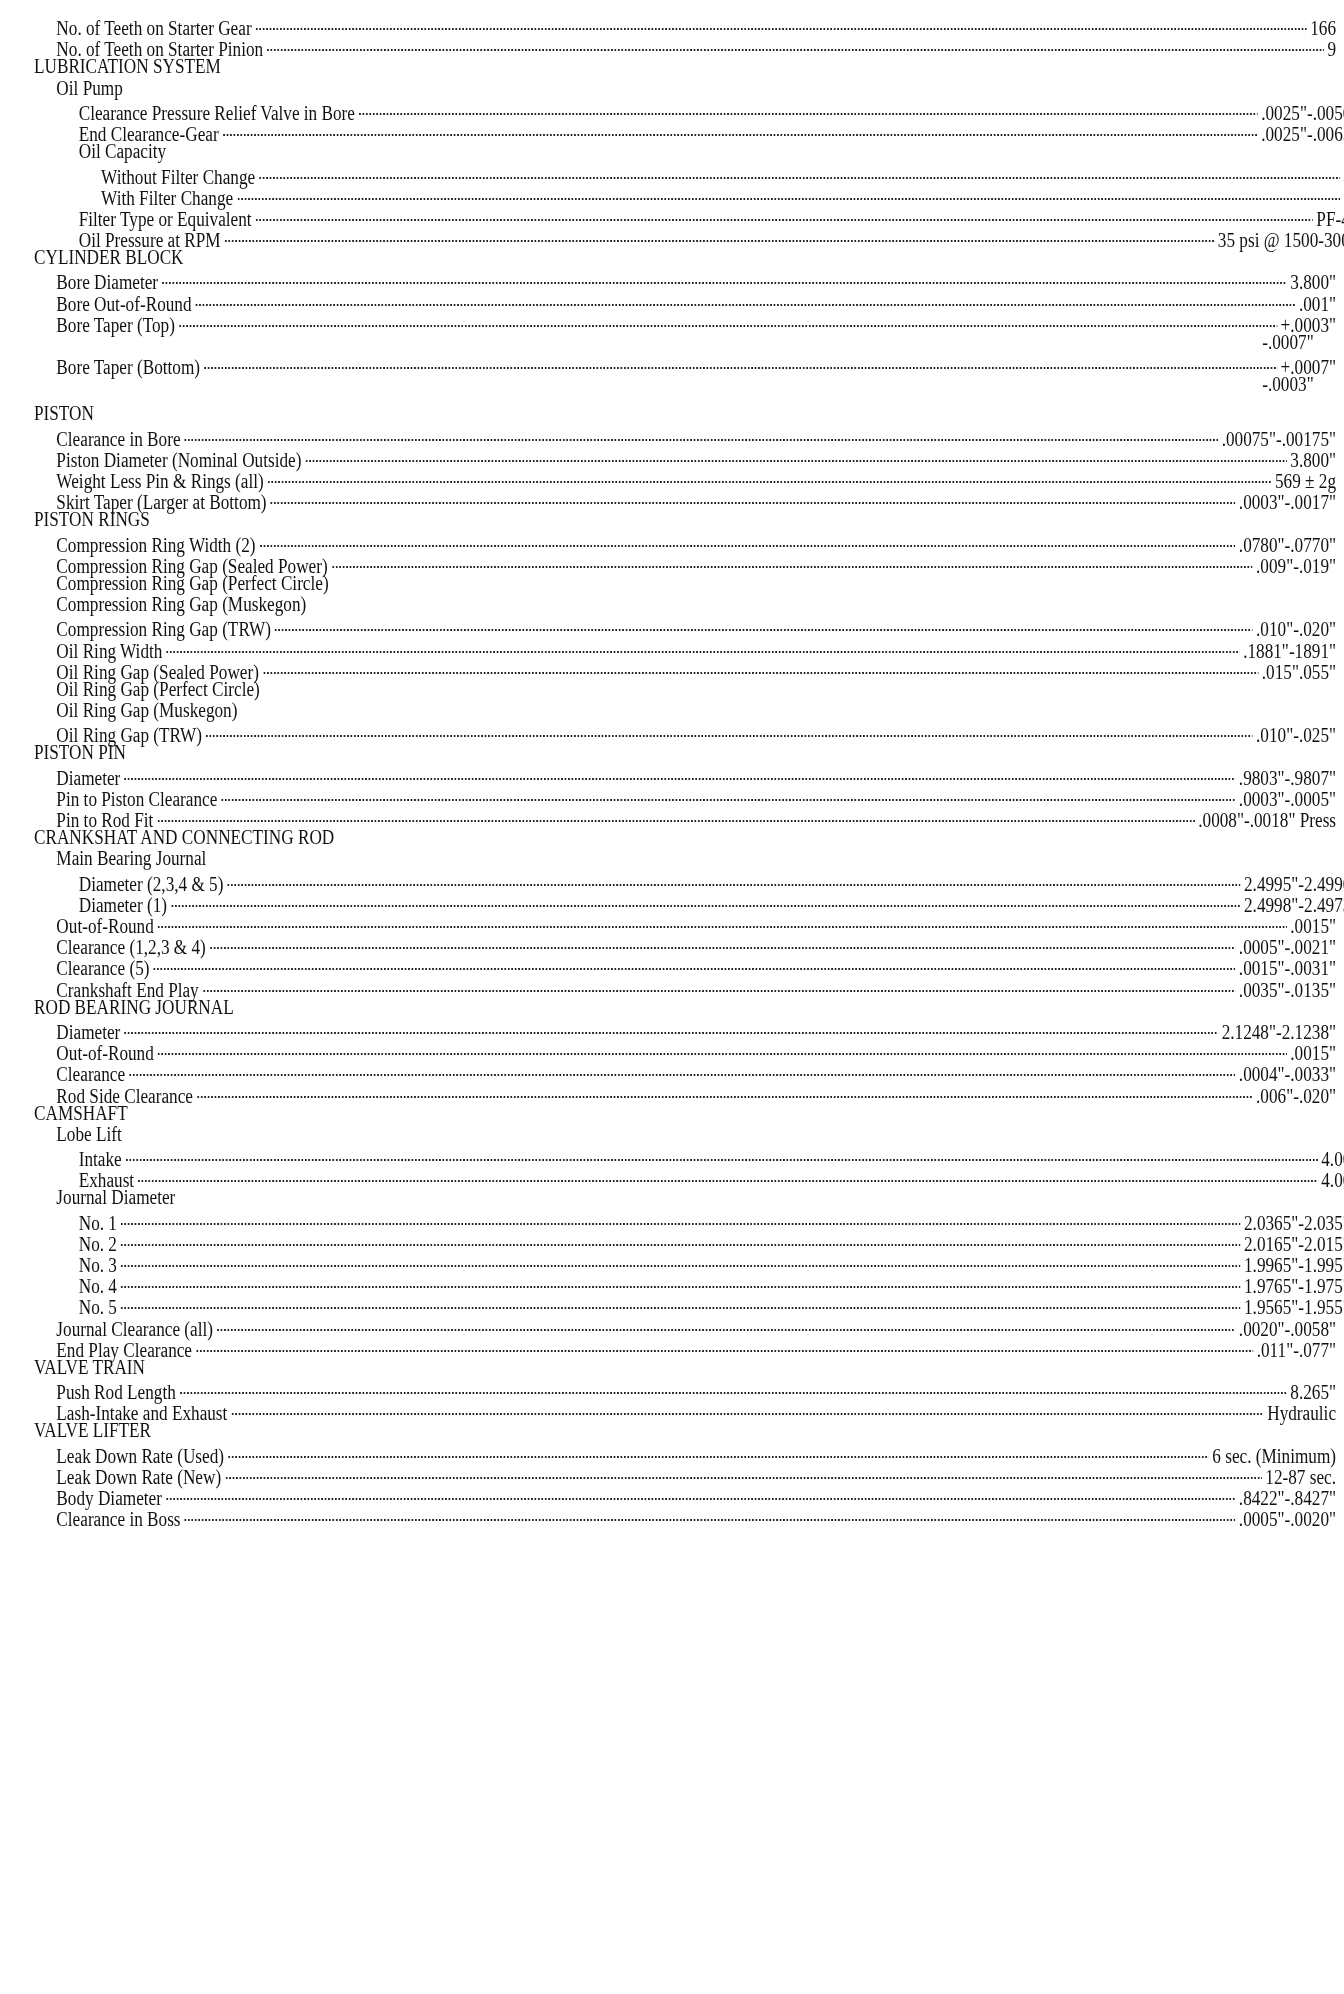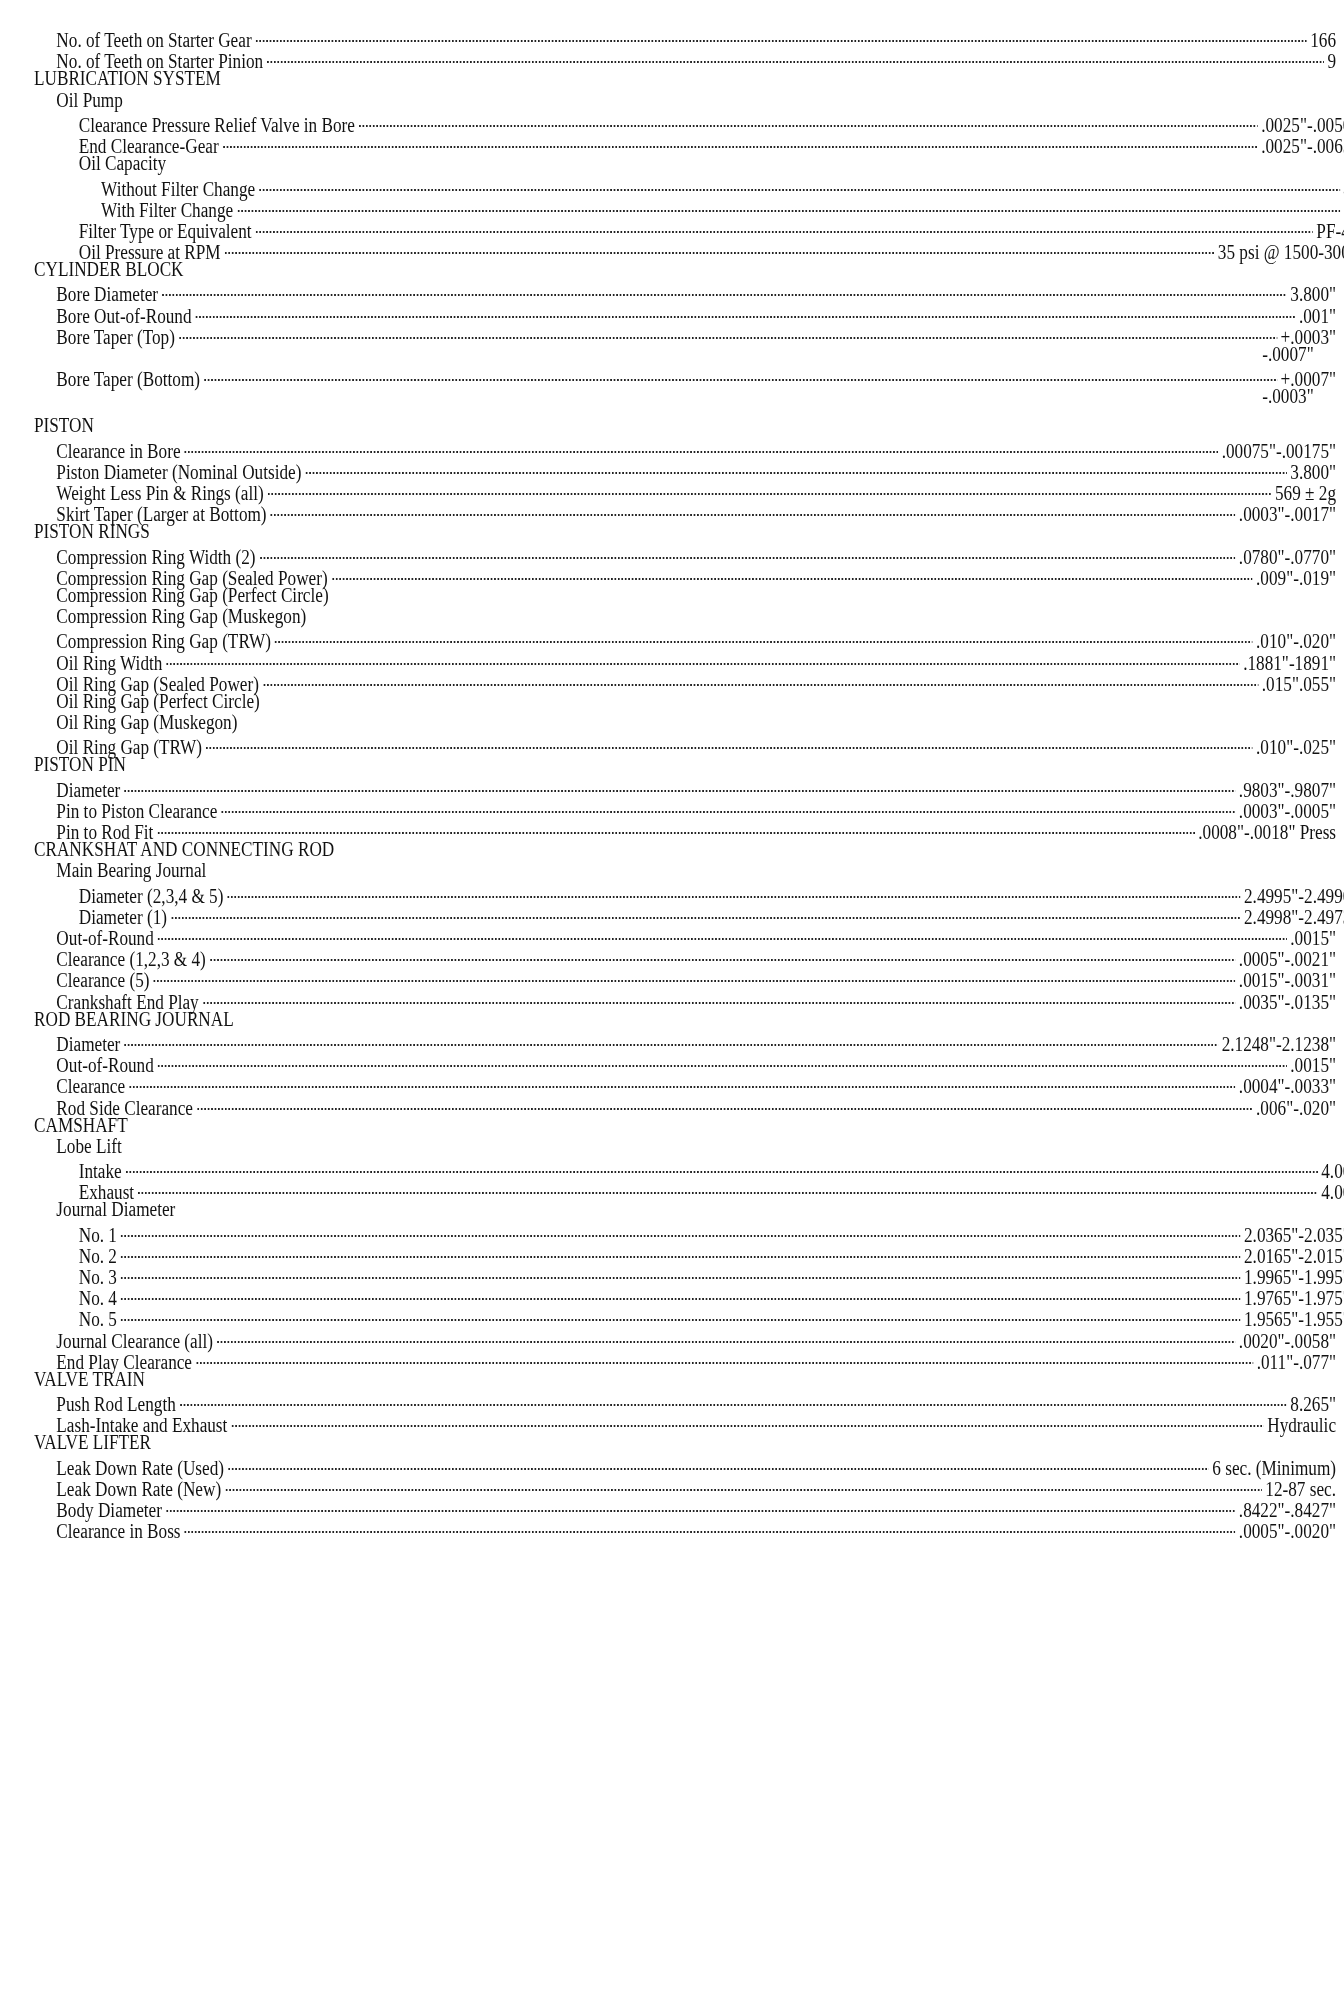--- a/index.html
+++ b/index.html
@@ -2,21 +2,21 @@
 <html><head>
 <meta charset="utf-8">
 <style>
   html, body { margin: 0; padding: 0; background: #ffffff; }
   body {
     width: 1344px; height: 1994px; overflow: hidden;
     font-family: "Liberation Serif", "DejaVu Serif", serif;
     color: #111111;
   }
   #doc {
-    position: absolute; left: 34px; top: 26px; width: 1280px;
+    position: absolute; left: 34px; top: 14px; width: 1280px;
   }
   .row {
     display: flex; align-items: baseline;
     height: 21.2px; line-height: 21.2px;
     font-size: 20px; white-space: nowrap;
     transform: scaleX(0.86); transform-origin: left center;
     width: 1488px;
   }
   .row.section { padding-left: 0; }
   .row.l1 { padding-left: 26px; }

